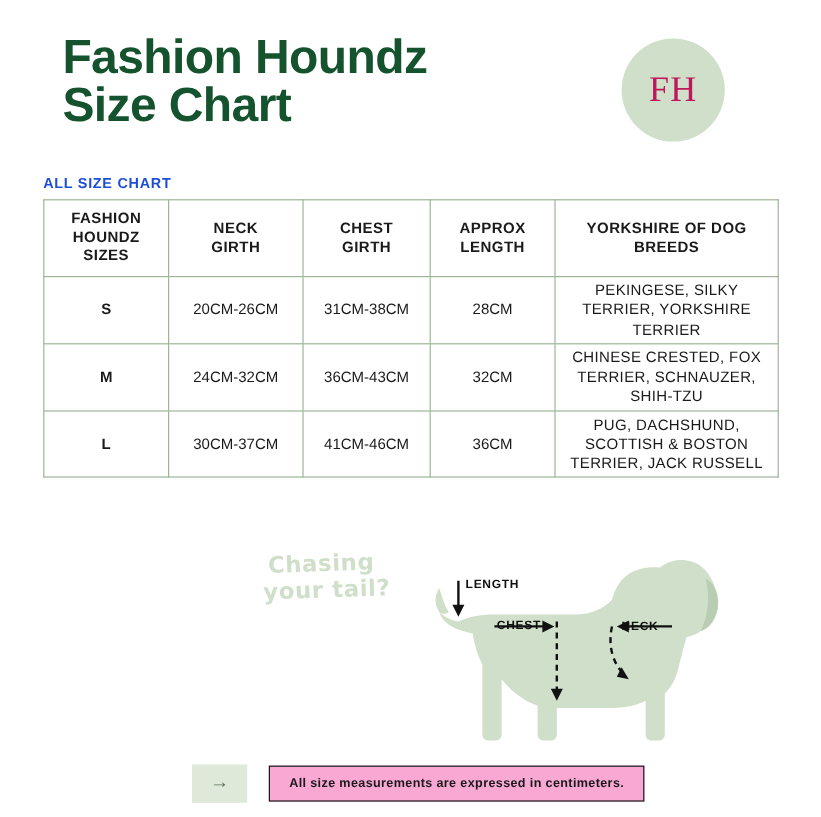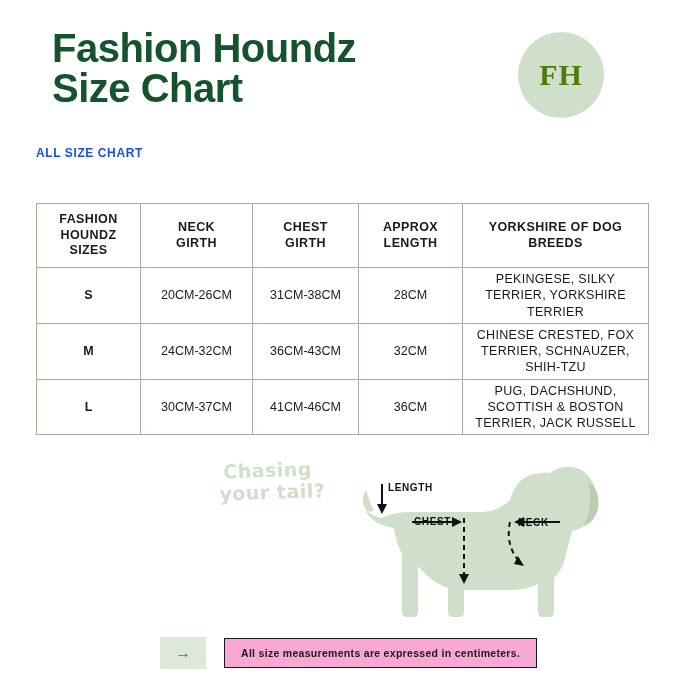--- a/index.html
+++ b/index.html
@@ -39,23 +39,23 @@
     width: 86px; height: 86px;
     border-radius: 50%;
     background: #cfdfc9;
     display: flex;
     align-items: center;
     justify-content: center;
   }
   .logo-text {
     font-family: "Liberation Serif", serif;
     font-size: 30px;
-    color: #4d7c0f;
+    color: #be185d;
     letter-spacing: 1px;
-    font-weight: bold;
+    font-weight: normal;
   }
 
   
   .subhead {
     position: absolute;
     left: 36px; top: 146px;
     font-size: 12px;
     font-weight: bold;
     letter-spacing: 0.6px;
     color: #1d4ed8;
@@ -64,21 +64,20 @@
   
   .table-wrap {
     position: absolute;
     left: 36px; top: 166px;
     width: 612px;
   }
   table.sizechart {
     border-collapse: collapse;
     width: 612px;
     table-layout: fixed;
-    margin-top: 37px;
   }
   table.sizechart th,
   table.sizechart td {
     border: 1px solid #9fb39a;
     text-align: center;
     vertical-align: middle;
     color: #1a1a1a;
   }
   table.sizechart thead th {
     font-size: 12.5px;

